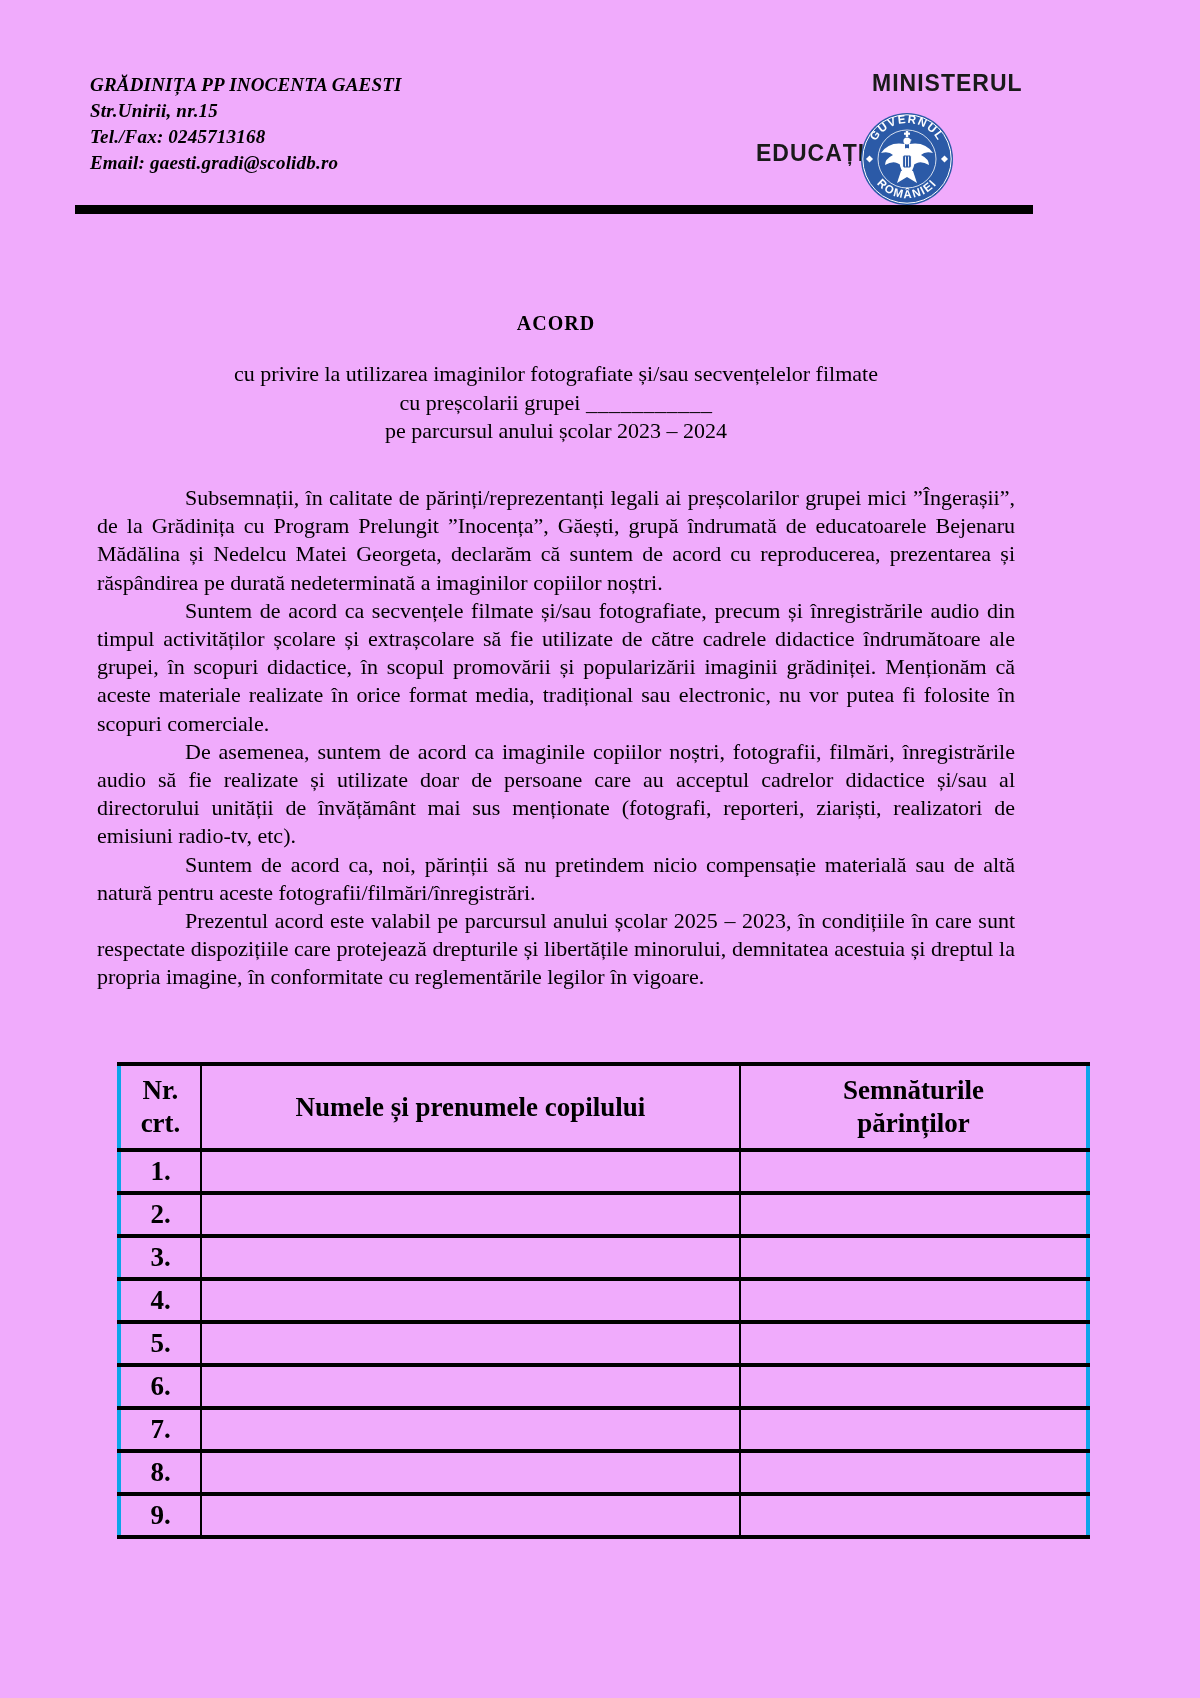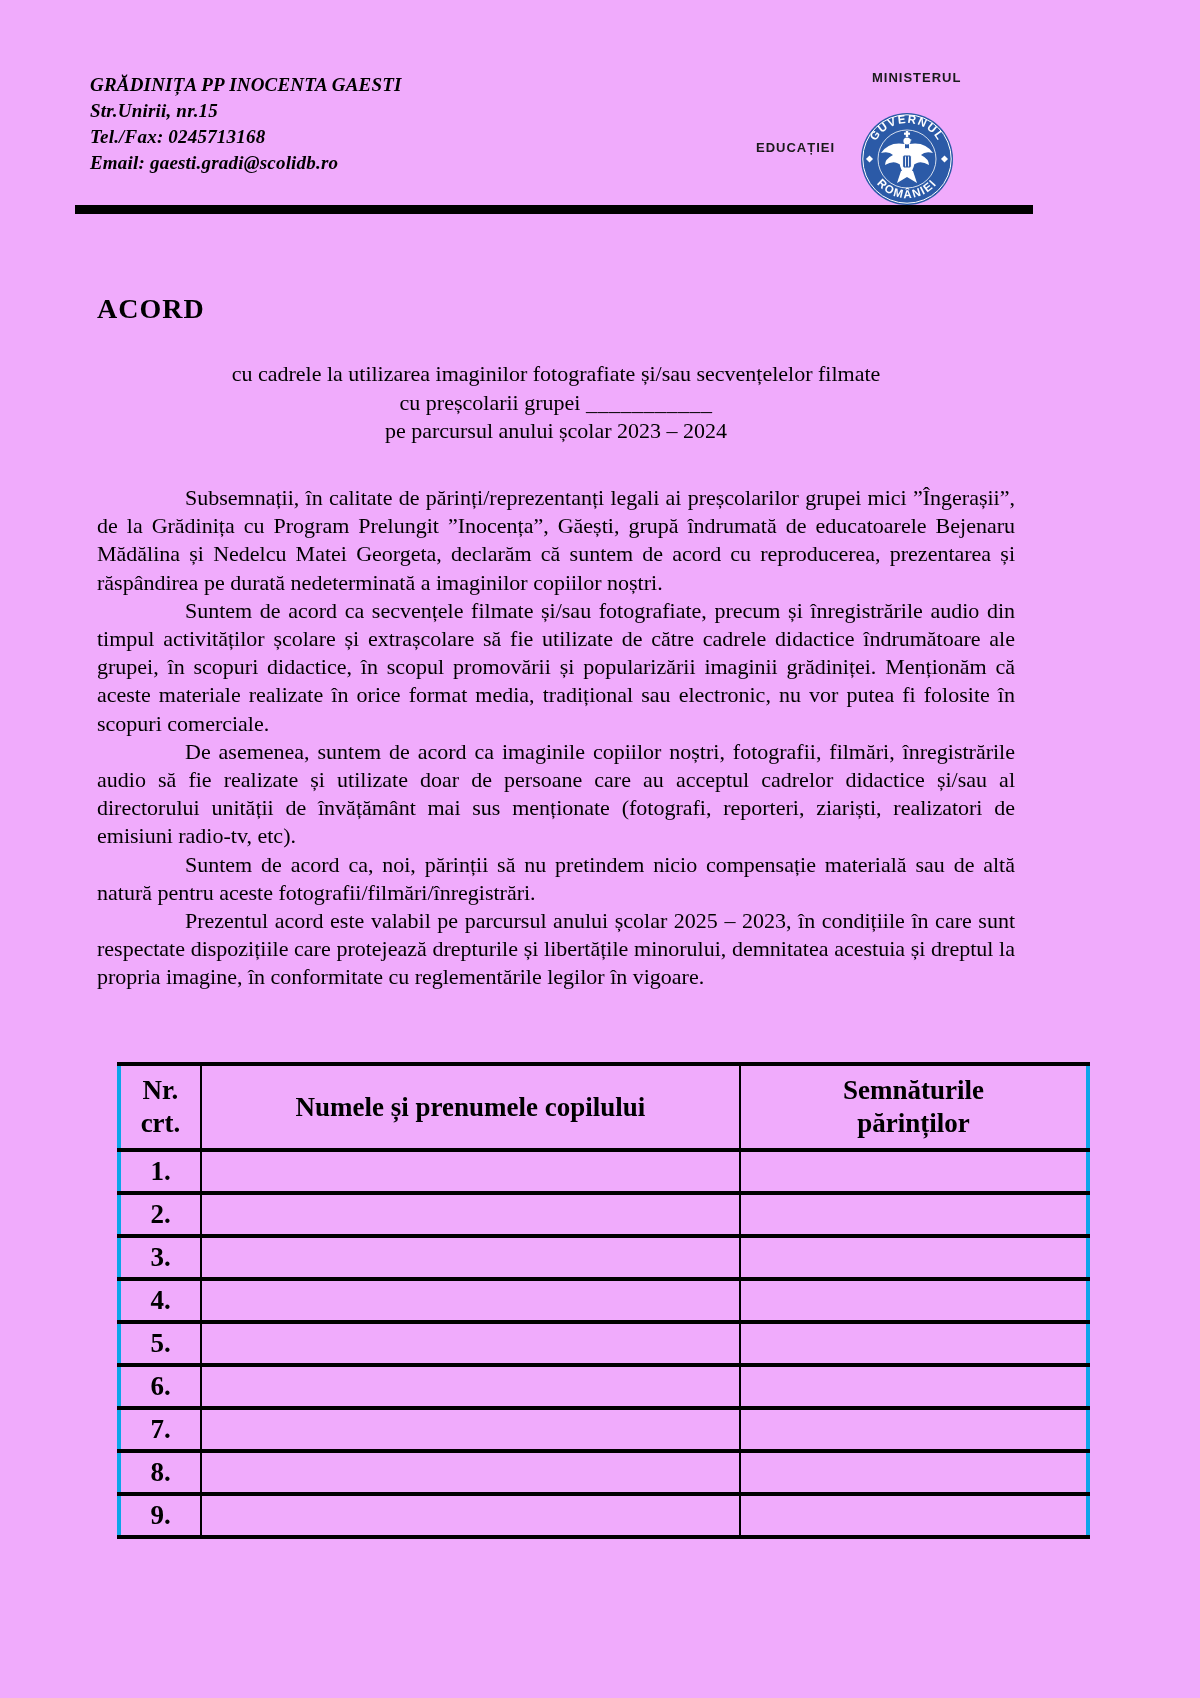--- a/index.html
+++ b/index.html
@@ -11,31 +11,31 @@
     padding-left:46px;
   }
   .letterhead {
     position:absolute; left:90px; top:72px;
     font-style:italic; font-weight:bold;
     font-size:19px; line-height:26px; letter-spacing:0.2px;
   }
   .ministry-line {
     position:absolute;
     font-family:"Liberation Sans", sans-serif;
-    font-weight:bold; font-size:13px; letter-spacing:1px; color:#1a1a1a;
+    font-weight:bold; font-size:23px; letter-spacing:1px; color:#1a1a1a;
     white-space:nowrap;
   }
   .ministry-line.l1 { left:872px; top:70px; }
   .ministry-line.l2 { left:756px; top:104px;margin-top:36px; }
   .seal { position:absolute; left:859px; top:111px; width:96px; height:96px; }
   .header-rule { position:absolute; left:75px; top:205px; width:958px; height:9px; background:#000; }
 
   .doc-title {
-    position:absolute; left:97px; top:293px; width:918px;
-    font-weight:bold; font-size:28px; letter-spacing:1px;
+    position:absolute; left:97px; top:312px; width:918px;
+    text-align:center; font-weight:bold; font-size:20px; letter-spacing:1px;
   }
   .doc-subtitle {
     position:absolute; left:97px; top:360px; width:918px;
     text-align:center; font-size:22px; line-height:28.5px;
   }
   .doc-subtitle .blank { letter-spacing:0.5px; }
 
   .body-text {
     position:absolute; left:97px; top:484px; width:918px;
     font-size:22px; line-height:28.2px; text-align:justify;
@@ -108,21 +108,21 @@
       <line x1="46.5" y1="45.5" x2="46.5" y2="55.5" stroke="#ffffff" stroke-width="0.9"></line>
       <line x1="49.5" y1="45.5" x2="49.5" y2="55.5" stroke="#ffffff" stroke-width="0.9"></line>
     </g>
   </svg>
 
   <div class="header-rule"></div>
 
   <div class="doc-title">ACORD</div>
 
   <div class="doc-subtitle">
-    <div>cu cadrele la utilizarea imaginilor fotografiate și/sau secvențelelor filmate</div>
+    <div>cu privire la utilizarea imaginilor fotografiate și/sau secvențelelor filmate</div>
     <div><span>cu preșcolarii grupei </span><span class="blank">___________</span></div>
     <div>pe parcursul anului școlar 2023 – 2024</div>
   </div>
 
   <div class="body-text">
     <p>Subsemnații, în calitate de părinți/reprezentanți legali ai preșcolarilor grupei mici ”Îngerașii”, de la Grădinița cu Program Prelungit ”Inocența”, Găești, grupă îndrumată de educatoarele Bejenaru Mădălina și Nedelcu Matei Georgeta, declarăm că suntem de acord cu reproducerea, prezentarea și răspândirea pe durată nedeterminată a imaginilor copiilor noștri.</p>
     <p>Suntem de acord ca secvențele filmate și/sau fotografiate, precum și înregistrările audio din timpul activităților școlare și extrașcolare să fie utilizate de către cadrele didactice îndrumătoare ale grupei, în scopuri didactice, în scopul promovării și popularizării imaginii grădiniței. Menționăm că aceste materiale realizate în orice format media, tradițional sau electronic, nu vor putea fi folosite în scopuri comerciale.</p>
     <p>De asemenea, suntem de acord ca imaginile copiilor noștri, fotografii, filmări, înregistrările audio să fie realizate și utilizate doar de persoane care au acceptul cadrelor didactice și/sau al directorului unității de învățământ mai sus menționate (fotografi, reporteri, ziariști, realizatori de emisiuni radio-tv, etc).</p>
     <p>Suntem de acord ca, noi, părinții să nu pretindem nicio compensație materială sau de altă natură pentru aceste fotografii/filmări/înregistrări.</p>
     <p>Prezentul acord este valabil pe parcursul anului școlar 2025 – 2023, în condițiile în care sunt respectate dispozițiile care protejează drepturile și libertățile minorului, demnitatea acestuia și dreptul la propria imagine, în conformitate cu reglementările legilor în vigoare.</p>

